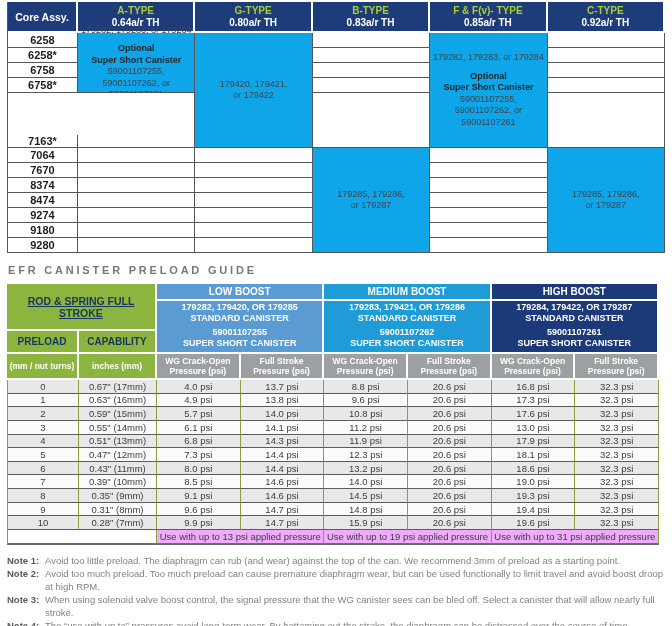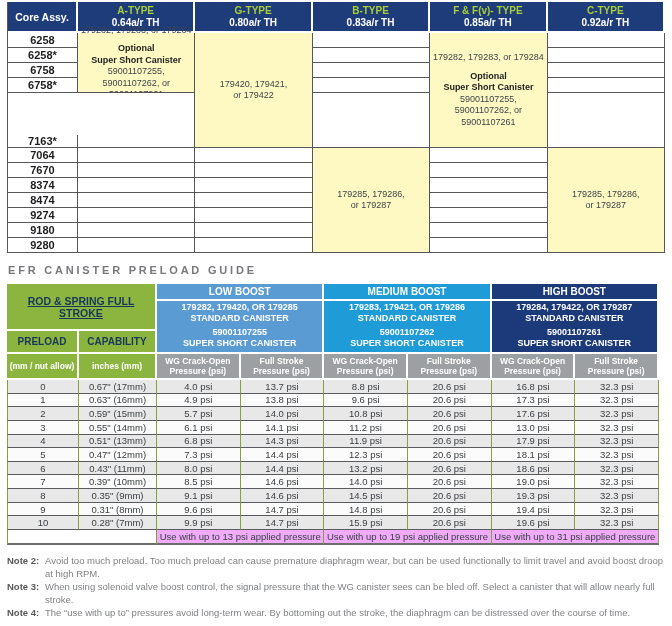--- a/index.html
+++ b/index.html
@@ -30,21 +30,21 @@
   .ct-ar{color:#ffffff;}
   .ct-label{
     background:#fff;color:#1d1d1f;font-weight:bold;font-size:11px;
     display:flex;align-items:center;justify-content:center;
     border-right:1px solid #55575a;border-bottom:1px solid #55575a;box-sizing:border-box;
   }
   .ct-empty{
     background:#fff;border-right:1px solid #55575a;border-bottom:1px solid #55575a;box-sizing:border-box;
   }
   .gcell{
-    background:#fef9c3;color:#3e4349;font-size:9px;line-height:11.5px;text-align:center;
+    background:#0ea5e9;color:#3e4349;font-size:9px;line-height:11.5px;text-align:center;
     border-right:1px solid #55575a;border-bottom:1px solid #55575a;box-sizing:border-box;
     display:flex;flex-direction:column;justify-content:center;align-items:center;
   }
   .gcell .g-bold{font-weight:bold;color:#232323;}
   .gcell .g-mt{margin-top:7px;}
   .pre{white-space:pre-line;}
 
   
   .section-title{
     margin:11px 0 8px 1px;
@@ -210,21 +210,21 @@
       <div class="ct-empty" style="grid-area: 5 / 6;"></div>
       <div class="ct-empty" style="grid-area: 6 / 6;"></div>
     </div>
 
   <div class="section-title">EFR CANISTER PRELOAD GUIDE</div>
 
   <div class="pgrid" id="preload-grid">
     <div class="pg-green pg-rod" style="grid-column:1/3;grid-row:1/3">ROD &amp; SPRING FULL STROKE</div>
     <div class="pg-green pg-sub" style="grid-column:1;grid-row:3">PRELOAD</div>
     <div class="pg-green pg-sub" style="grid-column:2;grid-row:3">CAPABILITY</div>
-    <div class="pg-green pg-units" style="grid-column:1;grid-row:4">(mm / nut allow)</div>
+    <div class="pg-green pg-units" style="grid-column:1;grid-row:4">(mm / nut turns)</div>
     <div class="pg-green pg-units" style="grid-column:2;grid-row:4">inches (mm)</div>
 
     <div class="pg-boost" style="grid-area: 1 / 3 / auto / 5; background: rgb(91, 155, 211);">LOW BOOST</div>
     <div class="pg-can" style="grid-area: 2 / 3 / 4 / 5; background: rgb(91, 155, 211);">
       <div>179282, 179420, OR 179285</div>
       <div>STANDARD CANISTER</div>
       <div class="pg-gap">59001107255</div>
       <div>SUPER SHORT CANISTER</div>
     </div>
 
@@ -346,20 +346,24 @@
       <div class="pd-cell even" style="grid-area: 15 / 7;">19.6 psi</div>
       <div class="pd-cell even" style="grid-area: 15 / 8;">32.3 psi</div>
       <div class="pd-foot-empty" style="grid-area: 16 / 1 / auto / 3;"></div>
       <div class="pd-footer" style="grid-area: 16 / 3 / auto / 5;">Use with up to 13 psi applied pressure</div>
       <div class="pd-footer" style="grid-area: 16 / 5 / auto / 7;">Use with up to 19 psi applied pressure</div>
       <div class="pd-footer" style="grid-area: 16 / 7 / auto / 9;">Use with up to 31 psi applied pressure</div>
     </div>
 
   <div class="notes" id="notes">
       <div class="note">
+        <span class="note-label">Note 1:</span>
+        <span class="note-text">Avoid too little preload. The diaphragm can rub (and wear) against the top of the can. We recommend 3mm of preload as a starting point.</span>
+      </div>
+      <div class="note">
         <span class="note-label">Note 2:</span>
         <span class="note-text">Avoid too much preload. Too much preload can cause premature diaphragm wear, but can be used functionally to limit travel and avoid boost droop at high RPM.</span>
       </div>
       <div class="note">
         <span class="note-label">Note 3:</span>
         <span class="note-text">When using solenoid valve boost control, the signal pressure that the WG canister sees can be bled off. Select a canister that will allow nearly full stroke.</span>
       </div>
       <div class="note">
         <span class="note-label">Note 4:</span>
         <span class="note-text">The “use with up to” pressures avoid long-term wear. By bottoming out the stroke, the diaphragm can be distressed over the course of time.</span>

